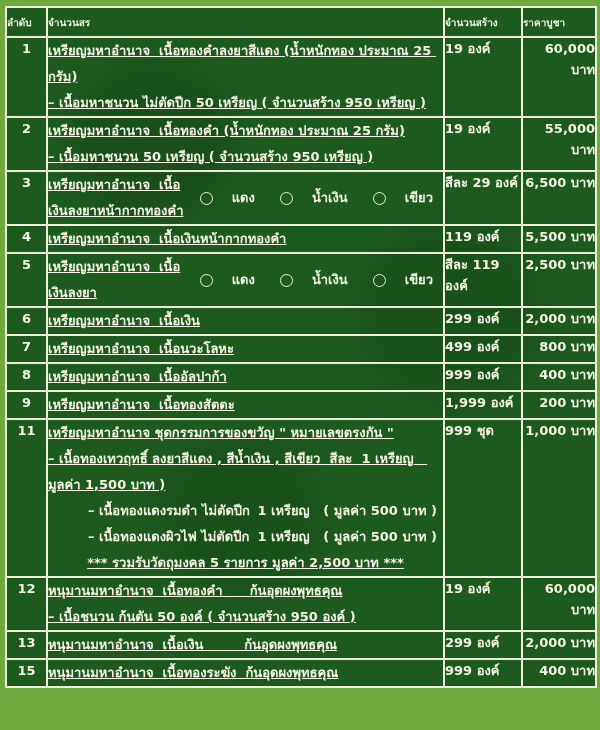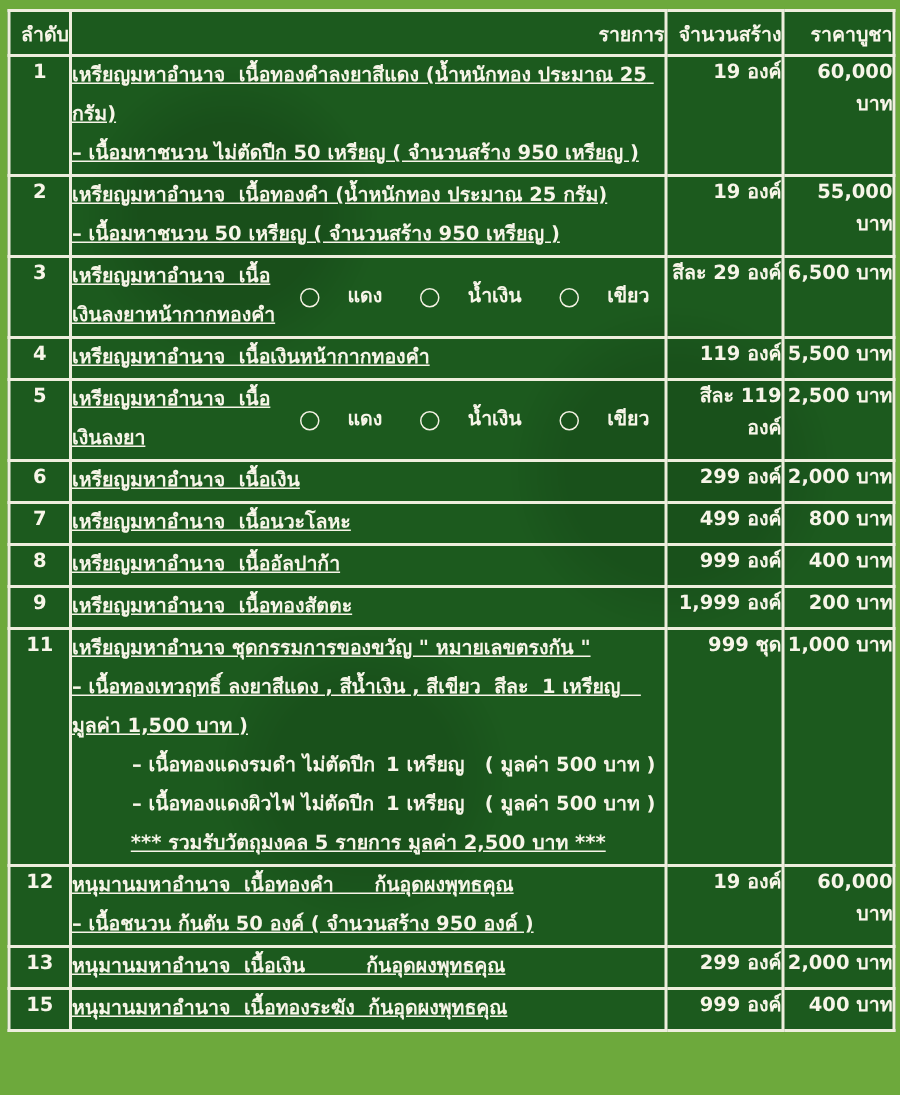--- a/index.html
+++ b/index.html
@@ -33,23 +33,23 @@
     font-weight:bold;
   }
   .pricelist th,.pricelist td{
     border:2px solid #eeeedd;
     padding:0;
     vertical-align:top;
     overflow:hidden;
   }
   .pricelist thead th{
     height:28px;
-    text-align:right;
+    text-align:left;
     vertical-align:middle;
-    font-size:13px;
+    font-size:10px;
   }
   .cell-no{
     text-align:center;
     padding-top:5px;
     line-height:21px;
   }
   .cell-item{
     padding:3px 4px 3px 8px;
   }
   .item-line{
@@ -72,21 +72,21 @@
   .ring{
     width:13px;height:13px;
     border:1.6px solid #f3f1e2;
     border-radius:50%;
     display:inline-block;
     box-sizing:border-box;
     flex:0 0 auto;
   }
   .opt-label{padding-right:6px;}
   .cell-qty{
-    text-align:right;
+    text-align:left;
     padding:5px 6px 0 2px;
     line-height:21px;
   }
   .cell-price{
     text-align:right;
     padding:5px 9px 0 2px;
     line-height:21px;
   }
 </style>
 </head>
@@ -96,21 +96,21 @@
   <table class="pricelist">
     <colgroup>
       <col style="width:41px">
       <col style="width:397px">
       <col style="width:78px">
       <col style="width:74px">
     </colgroup>
     <thead>
       <tr>
         <th>ลำดับ</th>
-        <th>รายการ</th>
+        <th>จำนวนสร</th>
         <th>จำนวนสร้าง</th>
         <th>ราคาบูชา</th>
       </tr>
     </thead>
     <tbody>
         <tr>
           <td class="cell-no">1</td>
           <td class="cell-item">
             <div class="item-line"><span class="txt">เหรียญมหาอำนาจ  เนื้อทองคำลงยาสีแดง (น้ำหนักทอง ประมาณ 25 กรัม)</span></div>
             <div class="item-line"><span class="txt">– เนื้อมหาชนวน ไม่ตัดปีก 50 เหรียญ ( จำนวนสร้าง 950 เหรียญ )</span></div>

